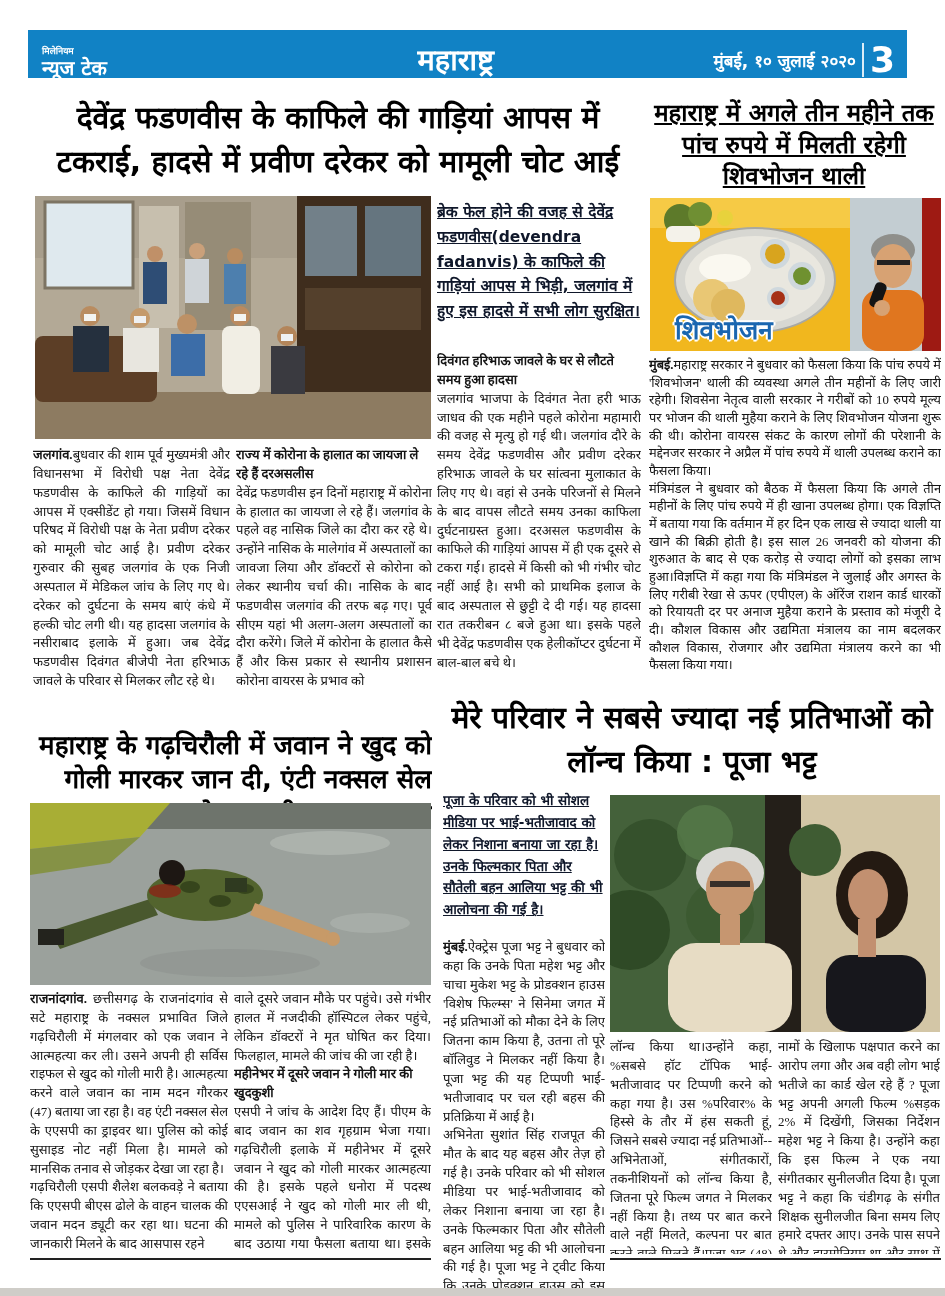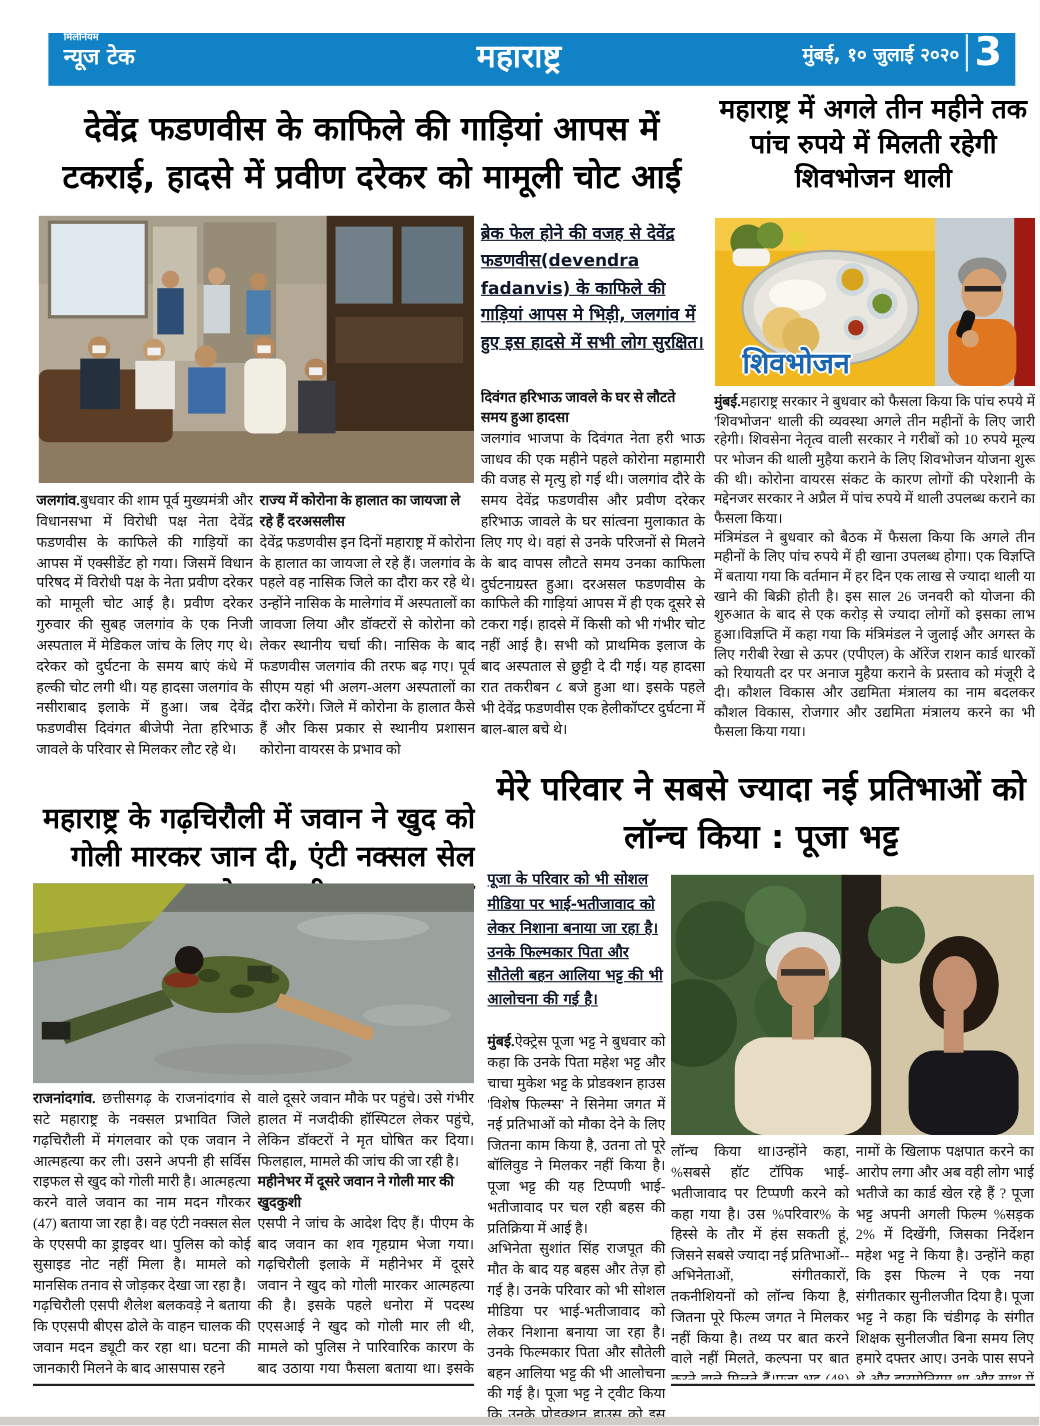--- a/index.html
+++ b/index.html
@@ -1,34 +1,34 @@
 <!DOCTYPE html>
 <html><head>
 <meta charset="utf-8">
 <style>
   * { margin:0; padding:0; box-sizing:border-box; }
   body { background:#e9e9e9; font-family:"Liberation Serif", serif; }
   .page { position:relative; width:945px; height:1296px; background:#ffffff; overflow:hidden; margin:0 auto; }
   .abs { position:absolute; }
 
   
-  .masthead { left:44px; top:30px; width:879px; height:48px; background:#1182c5; color:#fff;
-              display:flex; align-items:flex-start; font-family:"DejaVu Sans", sans-serif; }
+  .masthead { left:28px; top:30px; width:879px; height:48px; background:#1182c5; color:#fff;
+              display:flex; align-items:flex-end; font-family:"DejaVu Sans", sans-serif; }
   .brand { padding-left:14px; line-height:1; width:170px; }
   .brand-small { font-size:9px; font-weight:bold; }
   .brand-main { font-size:20px; font-weight:bold; margin-top:2px; }
   .section-title { flex:1; text-align:center; font-size:29px; font-weight:bold; }
   .mast-right { display:flex; align-items:center; gap:6px; padding-right:12px; }
   .dateline { font-size:17px; font-weight:bold; white-space:nowrap; }
   .mast-divider { width:2px; height:34px; background:rgba(255,255,255,.85); }
   .pageno { font-size:36px; font-weight:bold; line-height:1; }
 
   .headline { font-family:"DejaVu Sans", sans-serif; font-weight:bold; color:#000; text-align:center; overflow:hidden; }
   .h1 { left:35px; top:96px; width:606px; height:98px; font-size:30px; line-height:1.45; }
-  .h2 { left:648px; top:84px; width:292px; height:98px; font-size:24px; line-height:1.32; }
+  .h2 { left:648px; top:98px; width:292px; height:98px; font-size:24px; line-height:1.32;text-decoration:underline; }
   .h3 { left:38px; top:728px; width:394px; height:102px; font-size:26px; line-height:1.32;text-align:right; }
   .h4 { left:443px; top:696px; width:498px; height:96px; font-size:30px; line-height:1.45; }
 
   .body { font-size:13px; line-height:1.45; text-align:justify; color:#141414; overflow:hidden; }
   .lead { font-weight:bold; }
   .subhead { font-weight:bold; text-align:left; }
   .callout { font-family:"DejaVu Sans", sans-serif; font-weight:bold; color:#0f172a;
              text-decoration:underline; overflow:hidden; }
   .callout1 { left:437px; top:200px; width:204px; height:150px; font-size:15.5px; line-height:1.6; }
   .callout4 { left:443px; top:790px; width:164px; height:146px; font-size:13.5px; line-height:1.62; }

